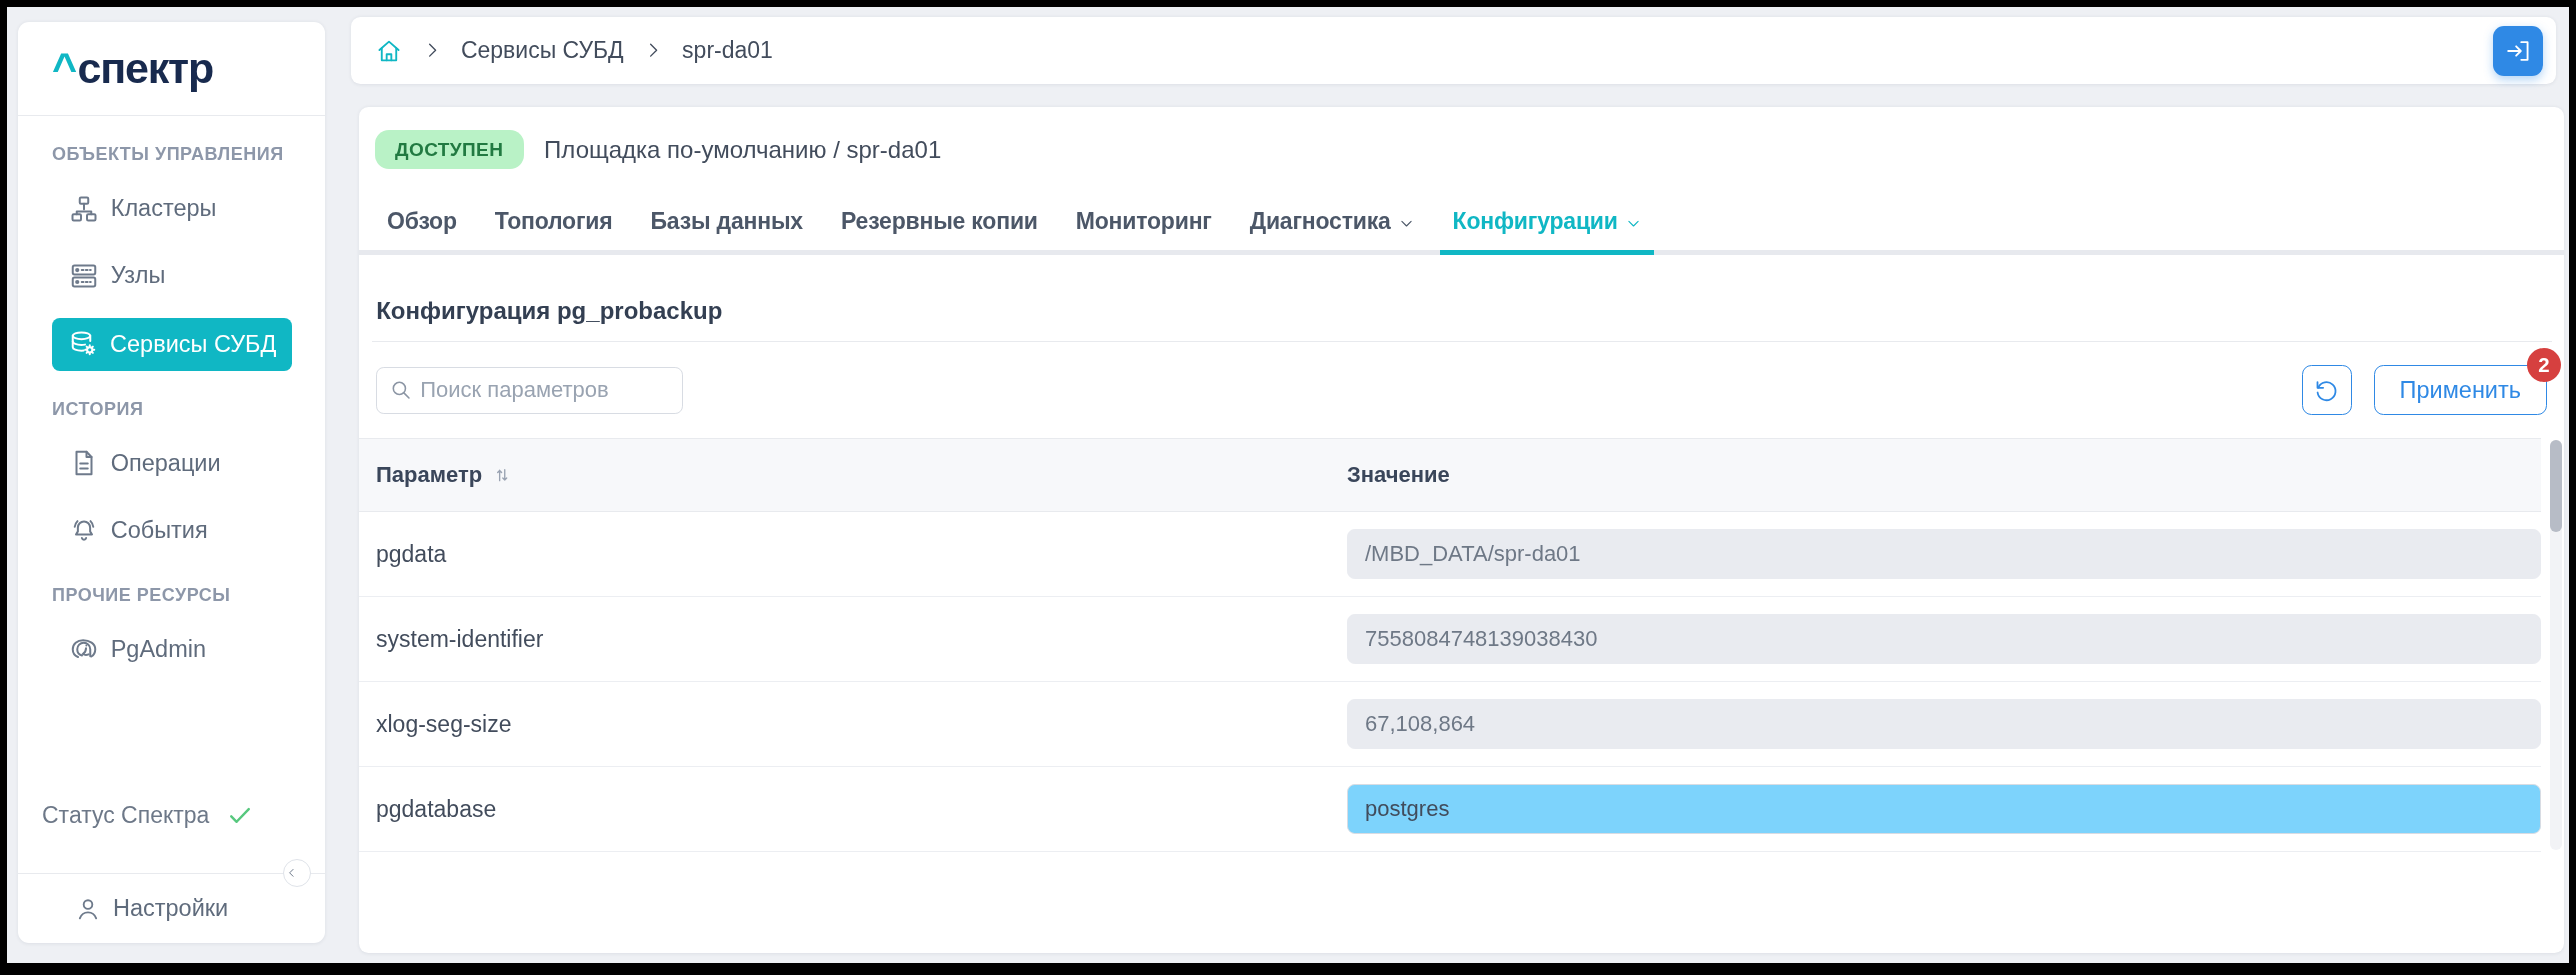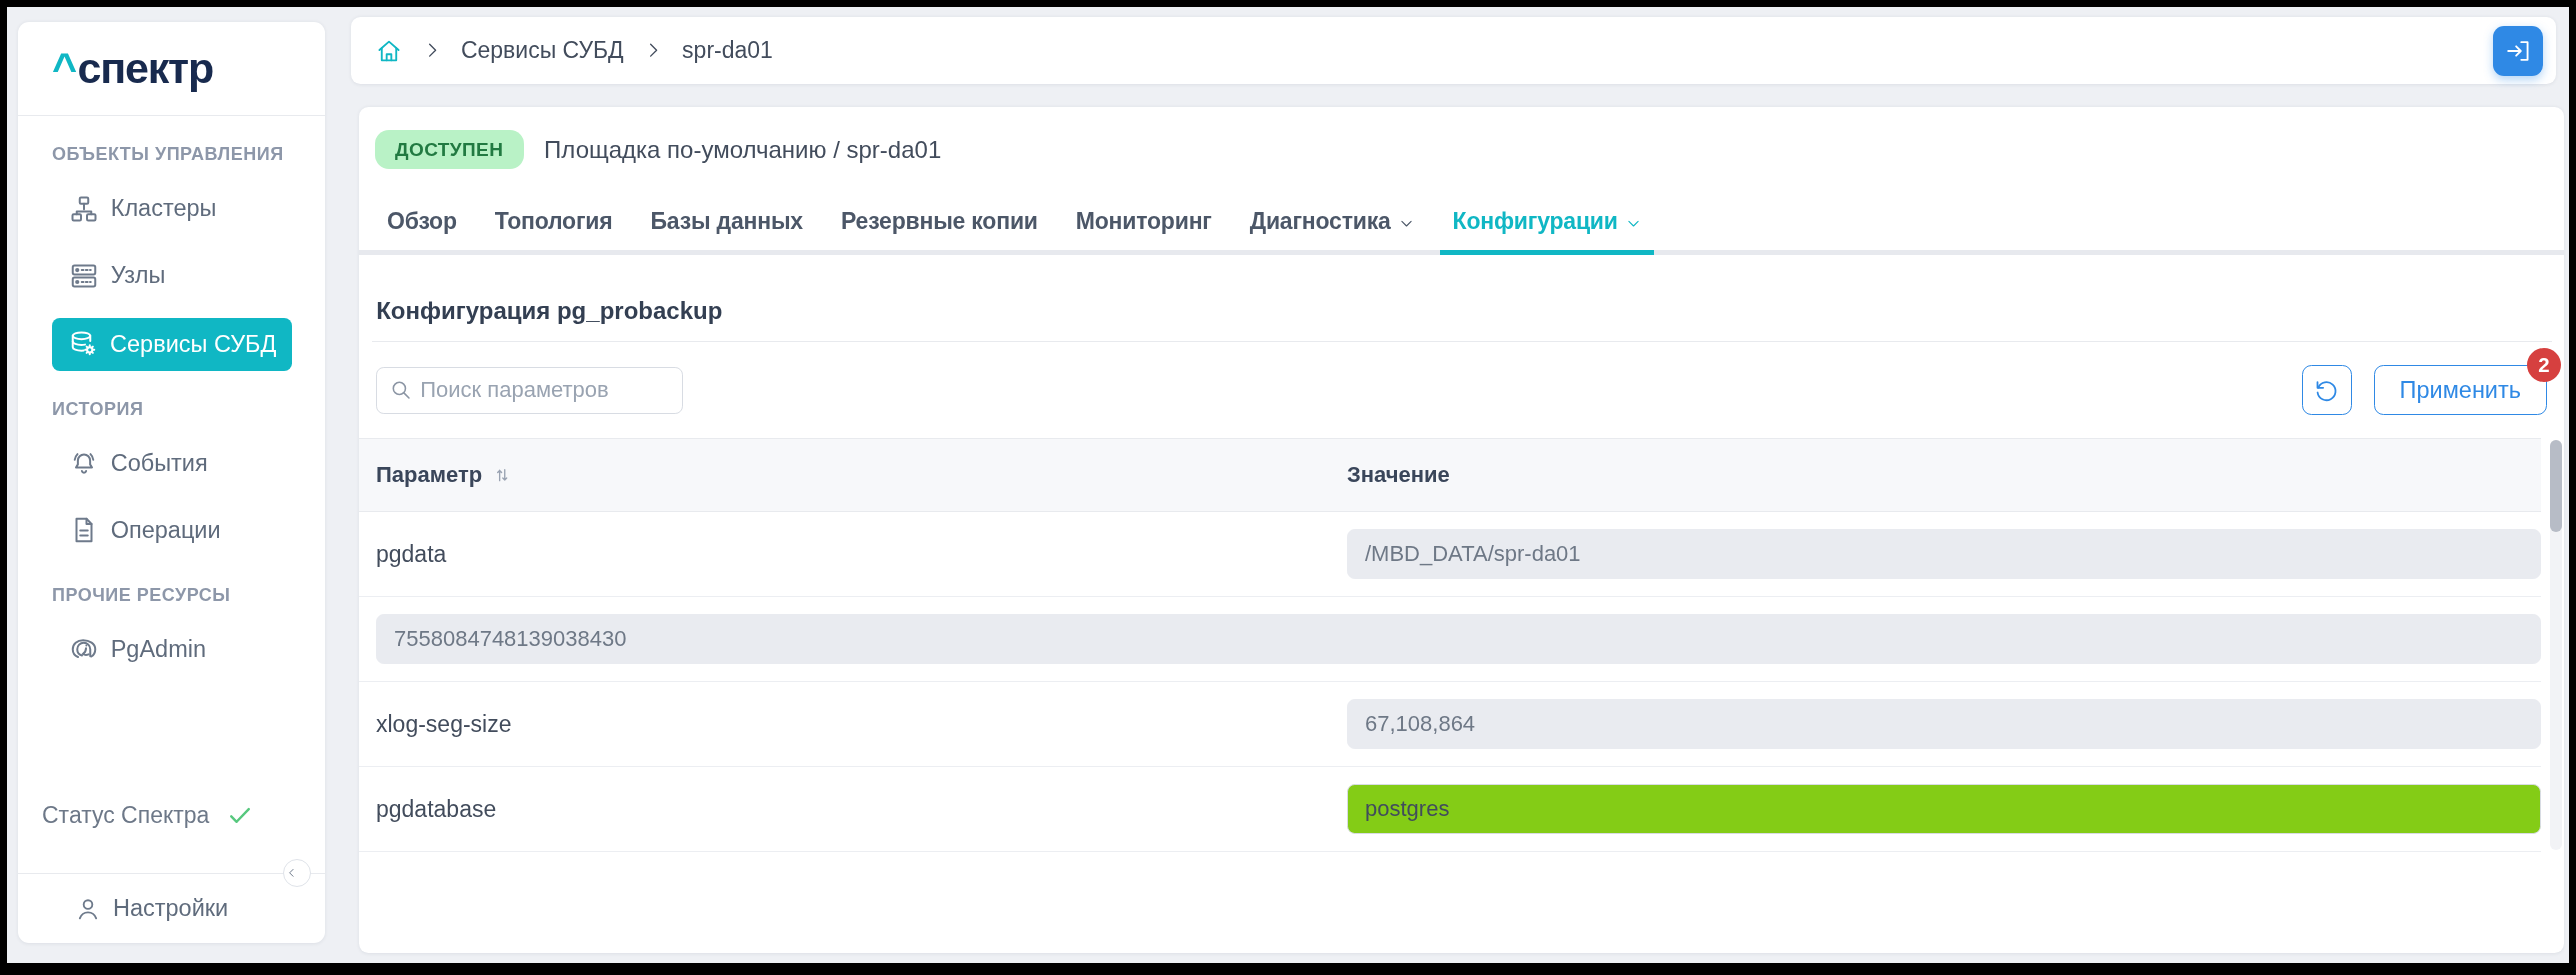--- a/index.html
+++ b/index.html
@@ -100,21 +100,21 @@
   .col-param{width:971px;flex:none;display:flex;align-items:center;gap:9.4px;}
   .thead .ico{width:20.4px;height:20.4px;color:#9aa3b2;cursor:pointer;}
   .trow{display:flex;align-items:center;height:85px;border-bottom:1.6px solid #eceef2;padding-left:17px;
         background:#fff;}
   .trow .cell-param{width:971px;flex:none;font-size:23px;color:#424c5c;}
   .cell-value{flex:1;min-width:0;}
   .val-input{width:100%;height:50px;border-radius:7.8px;font-size:22px;padding:0 17px;font-family:inherit;
              outline:none;}
   .val-input.is-disabled{background:var(--disabled-bg);border:1.6px solid var(--disabled-bg);
                          color:var(--disabled-text);}
-  .val-input.is-editable{background:#84cc16;border:1.6px solid var(--input-border);color:#414c5c;}
+  .val-input.is-editable{background:#7dd3fc;border:1.6px solid var(--input-border);color:#414c5c;}
   .val-input.is-error{background:#fff;border:1.6px solid var(--red);color:#414c5c;}
   .trow.tall{height:auto;align-items:flex-start;padding-top:12.5px;padding-bottom:15.7px;border-bottom:none;}
   .trow.tall .cell-param{line-height:50px;}
   .value-line{display:flex;gap:17px;}
   .value-line .val-input{flex:1;min-width:0;}
   .unit-select{width:200px;height:50px;flex:none;border:1.6px solid var(--red);border-radius:7.8px;
                background:#fff;display:flex;align-items:center;justify-content:space-between;
                padding:0 15.7px;font-size:22px;color:#414c5c;cursor:pointer;}
   .unit-select .ico{width:20.4px;height:20.4px;color:#8a93a3;}
   .error-text{margin-top:4.7px;font-size:19px;color:var(--red);white-space:nowrap;}
@@ -167,35 +167,35 @@
                 <circle cx="17.4" cy="16.6" r="2.1"></circle>
                 <path d="M17.4 13v1.3M17.4 18.9v1.3M21 16.6h-1.3M15.1 16.6h-1.3M19.9 14.1l-.9.9M15.8 18.2l-.9.9M19.9 19.1l-.9-.9M15.8 15l-.9-.9"></path>
               </svg>
             </span>
             <span>Сервисы СУБД</span>
           </div>
           <div class="nav-label">ИСТОРИЯ</div>
           <div class="nav-item">
             <span class="ico">
               <svg viewBox="0 0 24 24" fill="none" stroke="currentColor" stroke-width="1.6" stroke-linecap="round" stroke-linejoin="round">
+                <path d="M6 3h8l4 4.2V21H6z"></path>
+                <path d="M14 3v4.2h4M9 12.4h6M9 16.4h6"></path>
+              </svg>
+            </span>
+            <span>Операции</span>
+          </div>
+          <div class="nav-item">
+            <span class="ico">
+              <svg viewBox="0 0 24 24" fill="none" stroke="currentColor" stroke-width="1.6" stroke-linecap="round" stroke-linejoin="round">
                 <path d="M12 5.2a4.9 4.9 0 0 1 4.9 4.9v3l1.5 2.5H5.6l1.5-2.5v-3A4.9 4.9 0 0 1 12 5.2z"></path>
                 <path d="M10.3 18.4a1.75 1.75 0 0 0 3.4 0"></path>
                 <path d="M4.6 9.4a7.6 7.6 0 0 1 2.2-4.5M19.4 9.4a7.6 7.6 0 0 0-2.2-4.5"></path>
               </svg>
             </span>
             <span>События</span>
-          </div>
-          <div class="nav-item">
-            <span class="ico">
-              <svg viewBox="0 0 24 24" fill="none" stroke="currentColor" stroke-width="1.6" stroke-linecap="round" stroke-linejoin="round">
-                <path d="M6 3h8l4 4.2V21H6z"></path>
-                <path d="M14 3v4.2h4M9 12.4h6M9 16.4h6"></path>
-              </svg>
-            </span>
-            <span>Операции</span>
           </div>
           <div class="nav-label">ПРОЧИЕ РЕСУРСЫ</div>
           <div class="nav-item">
             <span class="ico">
               <svg viewBox="0 0 24 24" fill="none" stroke="currentColor" stroke-width="1.6" stroke-linecap="round" stroke-linejoin="round">
                 <path d="M7.2 18.4C4.6 17.3 3 15.1 3 12.2 3 7.9 6.5 5 11.3 5 16.4 5 21 7.7 21 12.2c0 2.7-1.2 4.7-3.1 5.8"></path>
                 <path d="M17 17.8v-5.6c0-2.9-2.3-5.2-5.2-5.2S6.6 9.3 6.6 12.2c0 2.4 1.6 4.4 3.8 5"></path>
                 <path d="M13.6 11.3c0 2.1-1 3.7-2.6 4.7 1.5.9 3.1.9 4.7.3"></path>
                 <circle cx="13.9" cy="9.2" r="0.8" fill="currentColor" stroke="none"></circle>
               </svg>
@@ -342,20 +342,21 @@
             </span>
         </div>
         <div class="col-value">Значение</div>
       </div>
       <div>
           <div class="trow">
             <div class="cell-param">pgdata</div>
             <div class="cell-value"><input class="val-input is-disabled" value="/MBD_DATA/spr-da01" disabled="" style=""></div>
           </div>
           <div class="trow">
+            <div class="cell-param">system-identifier</div>
             <div class="cell-value"><input class="val-input is-disabled" value="7558084748139038430" disabled="" style=""></div>
           </div>
           <div class="trow">
             <div class="cell-param">xlog-seg-size</div>
             <div class="cell-value"><input class="val-input is-disabled" value="67,108,864" disabled="" style=""></div>
           </div>
           <div class="trow">
             <div class="cell-param">pgdatabase</div>
             <div class="cell-value"><input class="val-input is-editable" value="postgres" style=""></div>
           </div>

